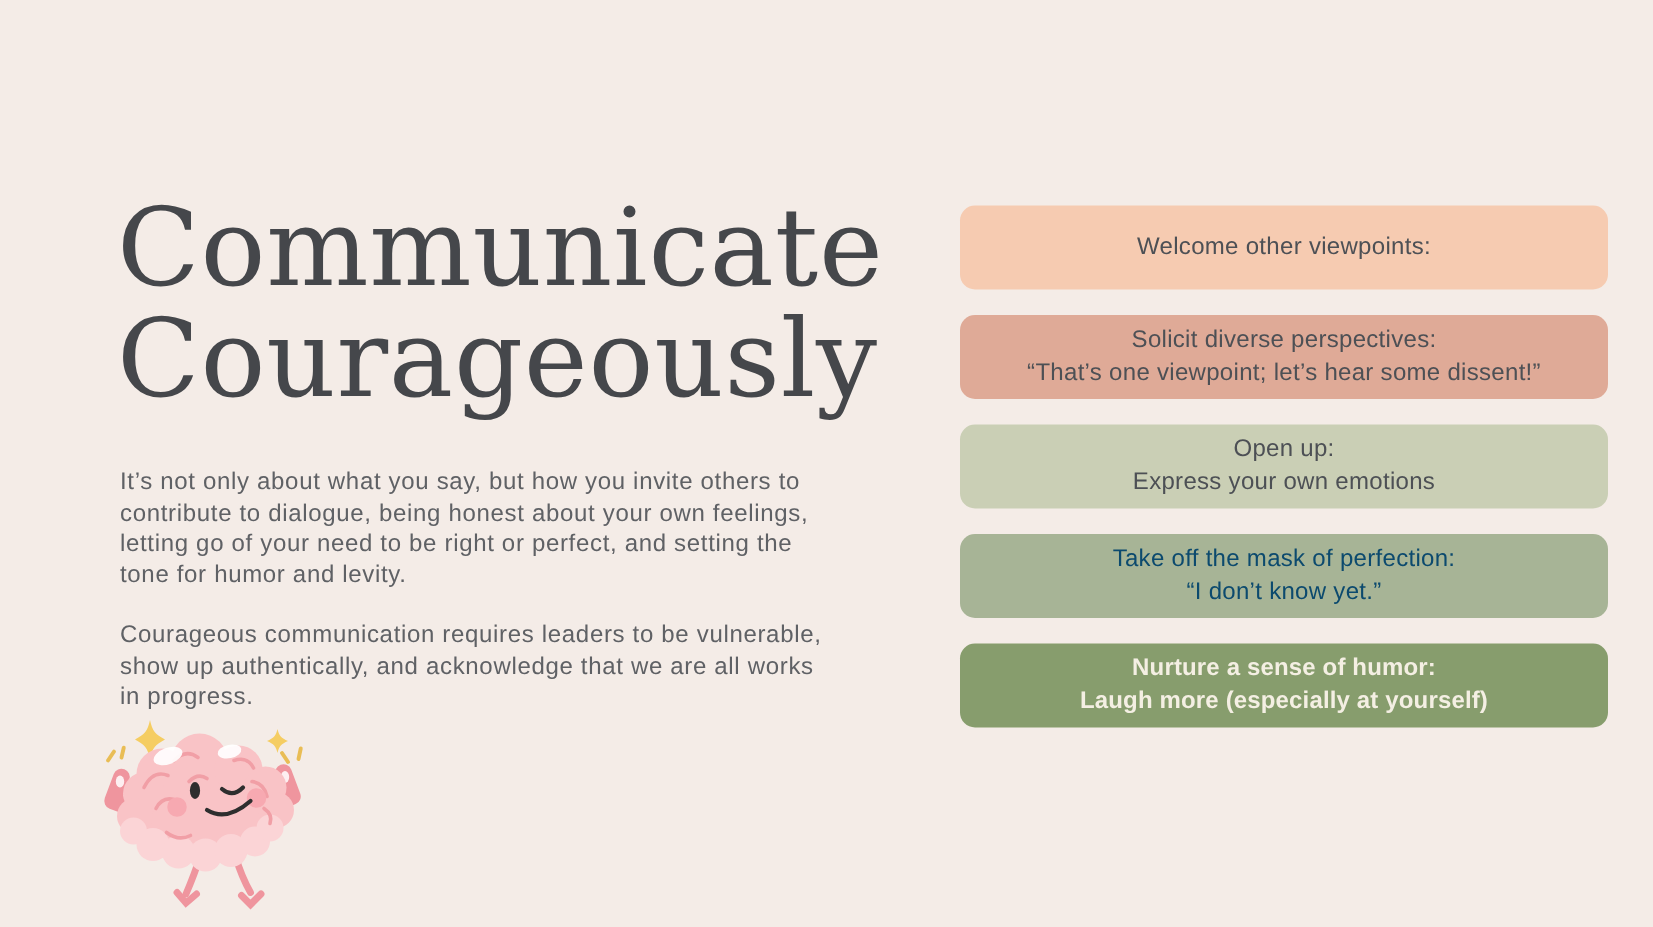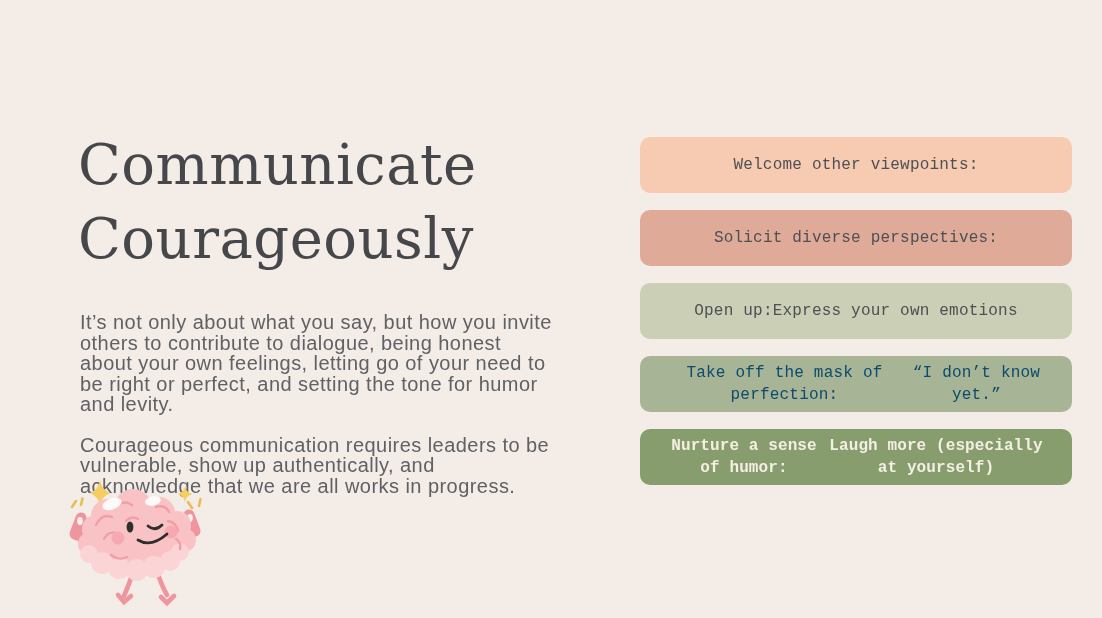--- a/index.html
+++ b/index.html
@@ -8,48 +8,47 @@
     position:relative;
     width:1102px; height:618px;
     background:#f4ece7;
     overflow:hidden;
     font-family:"Liberation Sans", sans-serif;
   }
   .title {
     position:absolute; left:78px; top:128px;
     font-family:"DejaVu Serif", serif;
     font-weight:400;
-    font-size:56px; line-height:74px;
+    font-size:72px; line-height:74px;
     color:#45474b;
     letter-spacing:0.5px;
     white-space:nowrap;
   }
   .title span { display:block; }
   .intro {
     position:absolute; left:80px; top:312px; width:478px;
-    font-size:20px; line-height:20.5px;
+    font-size:16px; line-height:20.5px;
     letter-spacing:0.45px;
     color:#5f6165;
   }
   .intro p { margin:0 0 20px 0; }
   .cards {
     position:absolute; left:640px; top:137px; width:432px;
     display:flex; flex-direction:column; gap:17px;
   }
   .card {
     border-radius:10px;
     min-height:56px;
-    display:flex; 
+    display:flex; flex-direction:column;
     justify-content:center; align-items:center;
     text-align:center;
     padding:6px 24px;
     font-size:16px; line-height:22px;
     letter-spacing:0.2px;
     font-weight:500;
-    font-family:Liberation Mono, monospace;
   }
   .card:nth-child(5) { font-weight:700; letter-spacing:0.1px; }
   .brain {
     position:absolute; left:56px; top:477px;
     width:184px; height:141px;
   }
 </style>
 </head>
 <body>
 
@@ -64,20 +63,21 @@
     <p>It’s not only about what you say, but how you invite others to contribute to dialogue, being honest about your own feelings, letting go of your need to be right or perfect, and setting the tone for humor and levity.</p>
     <p>Courageous communication requires leaders to be vulnerable, show up authentically, and acknowledge that we are all works in progress.</p>
   </div>
 
   <div class="cards">
     <div class="card" style="background-color: rgb(246, 203, 177); color: rgb(77, 80, 85);">
       <span>Welcome other viewpoints:</span>
     </div>
     <div class="card" style="background-color: rgb(223, 170, 151); color: rgb(77, 80, 85);">
       <span>Solicit diverse perspectives:</span>
+      <span>“That’s one viewpoint; let’s hear some dissent!”</span>
     </div>
     <div class="card" style="background-color: rgb(202, 207, 181); color: rgb(77, 80, 85); text-align: right;">
       <span>Open up:</span>
       <span>Express your own emotions</span>
     </div>
     <div class="card" style="background-color: rgb(167, 180, 150); color: #0c4a6e;">
       <span>Take off the mask of perfection:</span>
       <span>“I don’t know yet.”</span>
     </div>
     <div class="card" style="background-color: rgb(135, 157, 109); color: rgb(244, 239, 227);">

